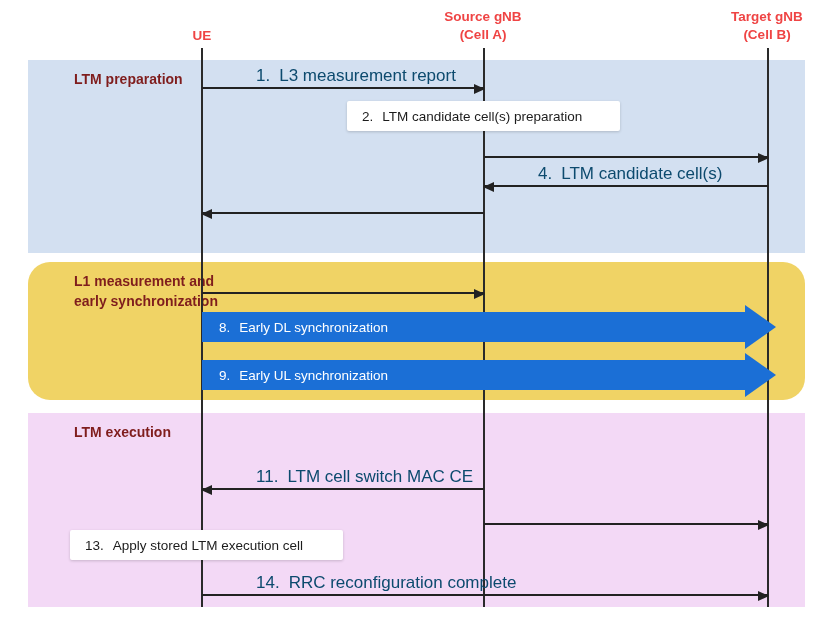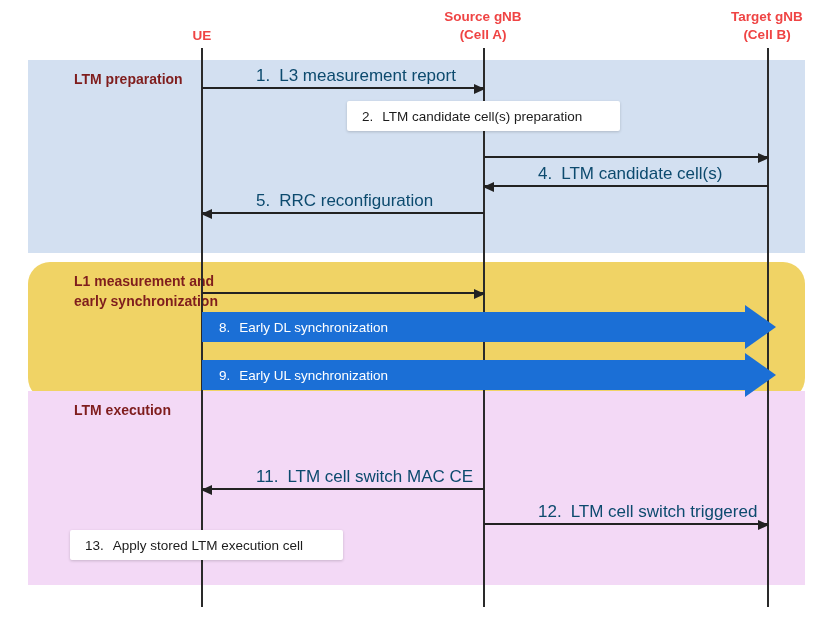--- a/index.html
+++ b/index.html
@@ -12,21 +12,21 @@
   .head-ue{left:142px;top:27px;width:120px;}
   .head-source{left:413px;top:8px;width:140px;}
   .head-target{left:697px;top:8px;width:140px;}
   
   .lifeline{position:absolute;top:48px;height:559px;width:1.6px;background:#2a2a2a;}
   .ll-ue{left:201px;} .ll-src{left:483px;} .ll-tgt{left:767px;}
   
   .section{position:absolute;left:28px;width:777px;}
   .sec-1{top:60px;height:193px;}
   .sec-2{top:262px;height:138px;}
-  .sec-3{top:391px;height:194px;}
+  .sec-3{top:413px;height:194px;}
   .section-label{position:absolute;left:10px;top:9px;width:150px;font-weight:bold;font-size:14px;line-height:1.45;color:#7f1d1d;margin-left:36px;}
   
   .msg{position:absolute;height:28px;}
   .msg-label{position:absolute;left:22px;bottom:9px;white-space:nowrap;font-size:17px;color:#0c4a6e;margin-left:32px;}
   .msg-num{display:inline-block;margin-right:9px;}
   .msg-line{position:absolute;left:0;right:0;bottom:6px;height:1.6px;background:#222222;}
   .msg-head{position:absolute;bottom:1.2px;width:0;height:0;border-top:5.5px solid transparent;border-bottom:5.5px solid transparent;}
   .dir-right .msg-head{right:-1px;border-left:11px solid #222222;}
   .dir-left  .msg-head{left:-1px;border-right:11px solid #222222;}
   .m1 {left:202px;top:67px; width:282px;}
@@ -104,23 +104,20 @@
 
   <div class="msg m4 dir-left">
     <div class="msg-label">
       <span class="msg-num">4.</span><span>LTM candidate cell(s)</span>
     </div>
     <div class="msg-line"></div>
     <div class="msg-head"></div>
   </div>
 
   <div class="msg m5 dir-left">
-    <div class="msg-label">
-      <span class="msg-num">5.</span><span>RRC reconfiguration</span>
-    </div>
     <div class="msg-line"></div>
     <div class="msg-head"></div>
   </div>
 
 
   <div class="msg m7 dir-right">
     <div class="msg-line"></div>
     <div class="msg-head"></div>
   </div>
 
@@ -143,26 +140,30 @@
 
   <div class="msg m11 dir-left">
     <div class="msg-label">
       <span class="msg-num">11.</span><span>LTM cell switch MAC CE</span>
     </div>
     <div class="msg-line"></div>
     <div class="msg-head"></div>
   </div>
 
   <div class="msg m12 dir-right">
-    <div class="msg-label">
-      <span class="msg-num">12.</span><span>LTM cell switch triggered</span>
-    </div>
     <div class="msg-line"></div>
     <div class="msg-head"></div>
   </div>
 
   <div class="pbox b13">
     <span class="msg-num">13.</span>
       <span>Apply stored LTM execution cell</span>
   </div>
 
+  <div class="msg m14 dir-right">
+    <div class="msg-label">
+      <span class="msg-num">14.</span><span>RRC reconfiguration complete</span>
+    </div>
+    <div class="msg-line"></div>
+    <div class="msg-head"></div>
+  </div>
 
 </div>
 
 </body></html>

